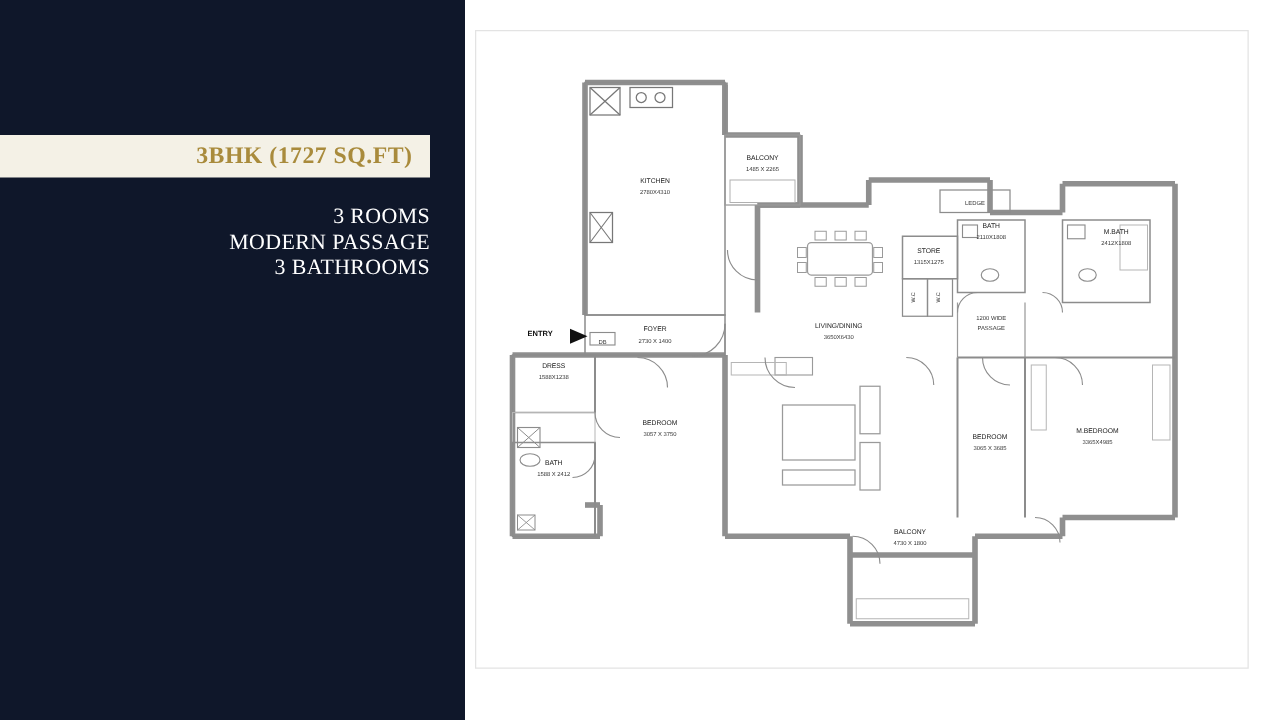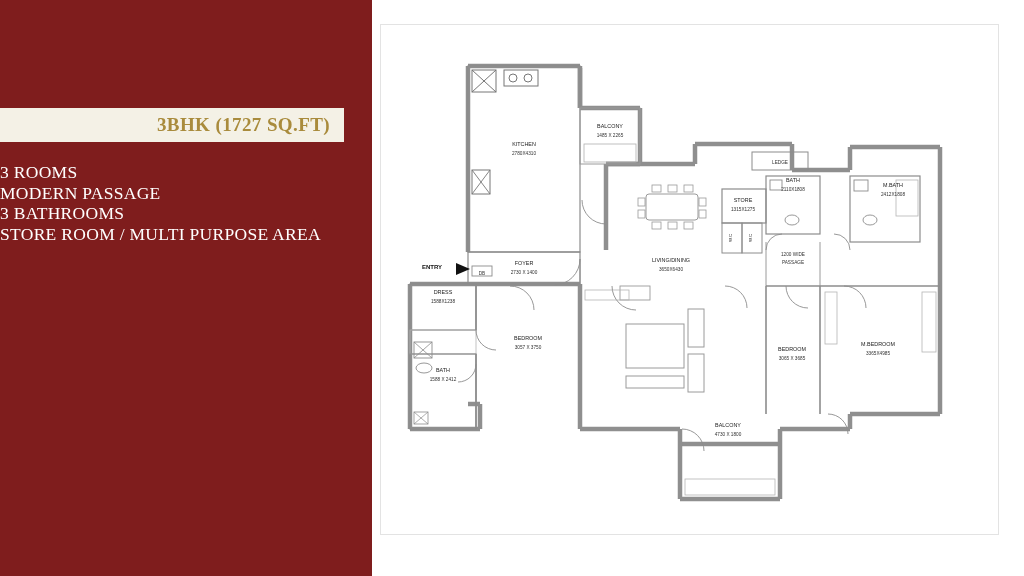--- a/index.html
+++ b/index.html
@@ -14,21 +14,21 @@
     overflow: hidden;
     background: #ffffff;
     font-family: "Liberation Serif", serif;
   }
 
   
   .left-panel {
     position: absolute;
     left: 0; top: 0;
     width: 372px; height: 576px;
-    background: #7f1d1d;
+    background: #0f172a;
   }
   .title-band {
     position: absolute;
     left: 0; top: 108px;
     width: 344px; height: 34px;
     background: #f4f1e6;
   }
   .title-text {
     position: absolute;
     left: 0; top: 108px;
@@ -38,20 +38,21 @@
     color: #a98b3c;
     font-family: "Liberation Serif", serif;
     font-weight: bold;
     font-size: 19px;
     letter-spacing: 0.4px;
   }
   .features {
     position: absolute;
     left: 0; top: 162px;
     width: 344px;
+    text-align: right;
     color: #ffffff;
     font-family: "Liberation Serif", serif;
     font-size: 17.5px;
     line-height: 20.5px;
     letter-spacing: 0.3px;
   }
   .features div { margin-bottom: 0px; }
 
   
   .plan-area {
@@ -102,21 +103,20 @@
 
 <div id="page">
 
   <div class="left-panel">
     <div class="title-band"></div>
     <div class="title-text">3BHK (1727 SQ.FT)</div>
     <div class="features">
       <div>3 ROOMS</div>
       <div>MODERN PASSAGE</div>
       <div>3 BATHROOMS</div>
-      <div>STORE ROOM / MULTI PURPOSE AREA</div>
     </div>
   </div>
 
   <div class="plan-area">
     <div class="plan-border"></div>
 
     <svg class="plan" width="620" height="512" viewBox="0 0 620 512">
 
       <g stroke="#8f8f8f" fill="none" stroke-width="4.5">
 

